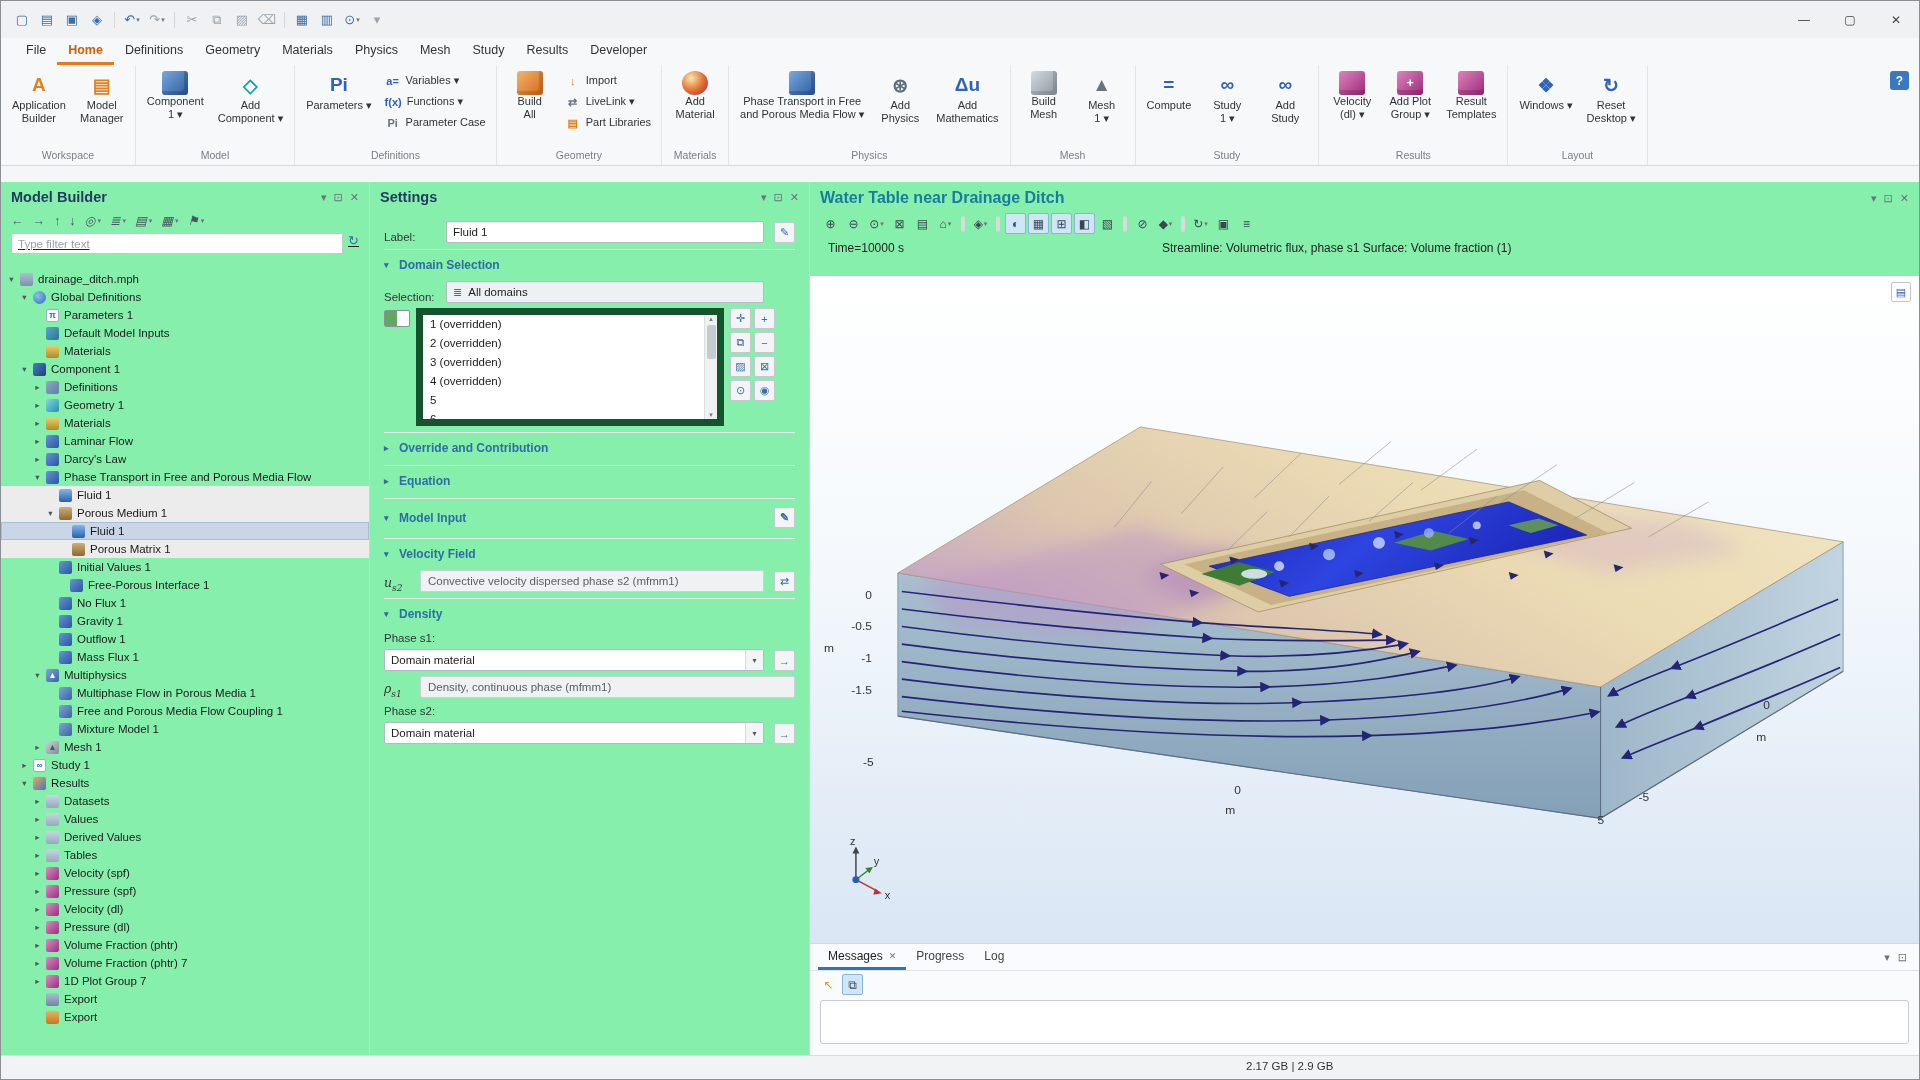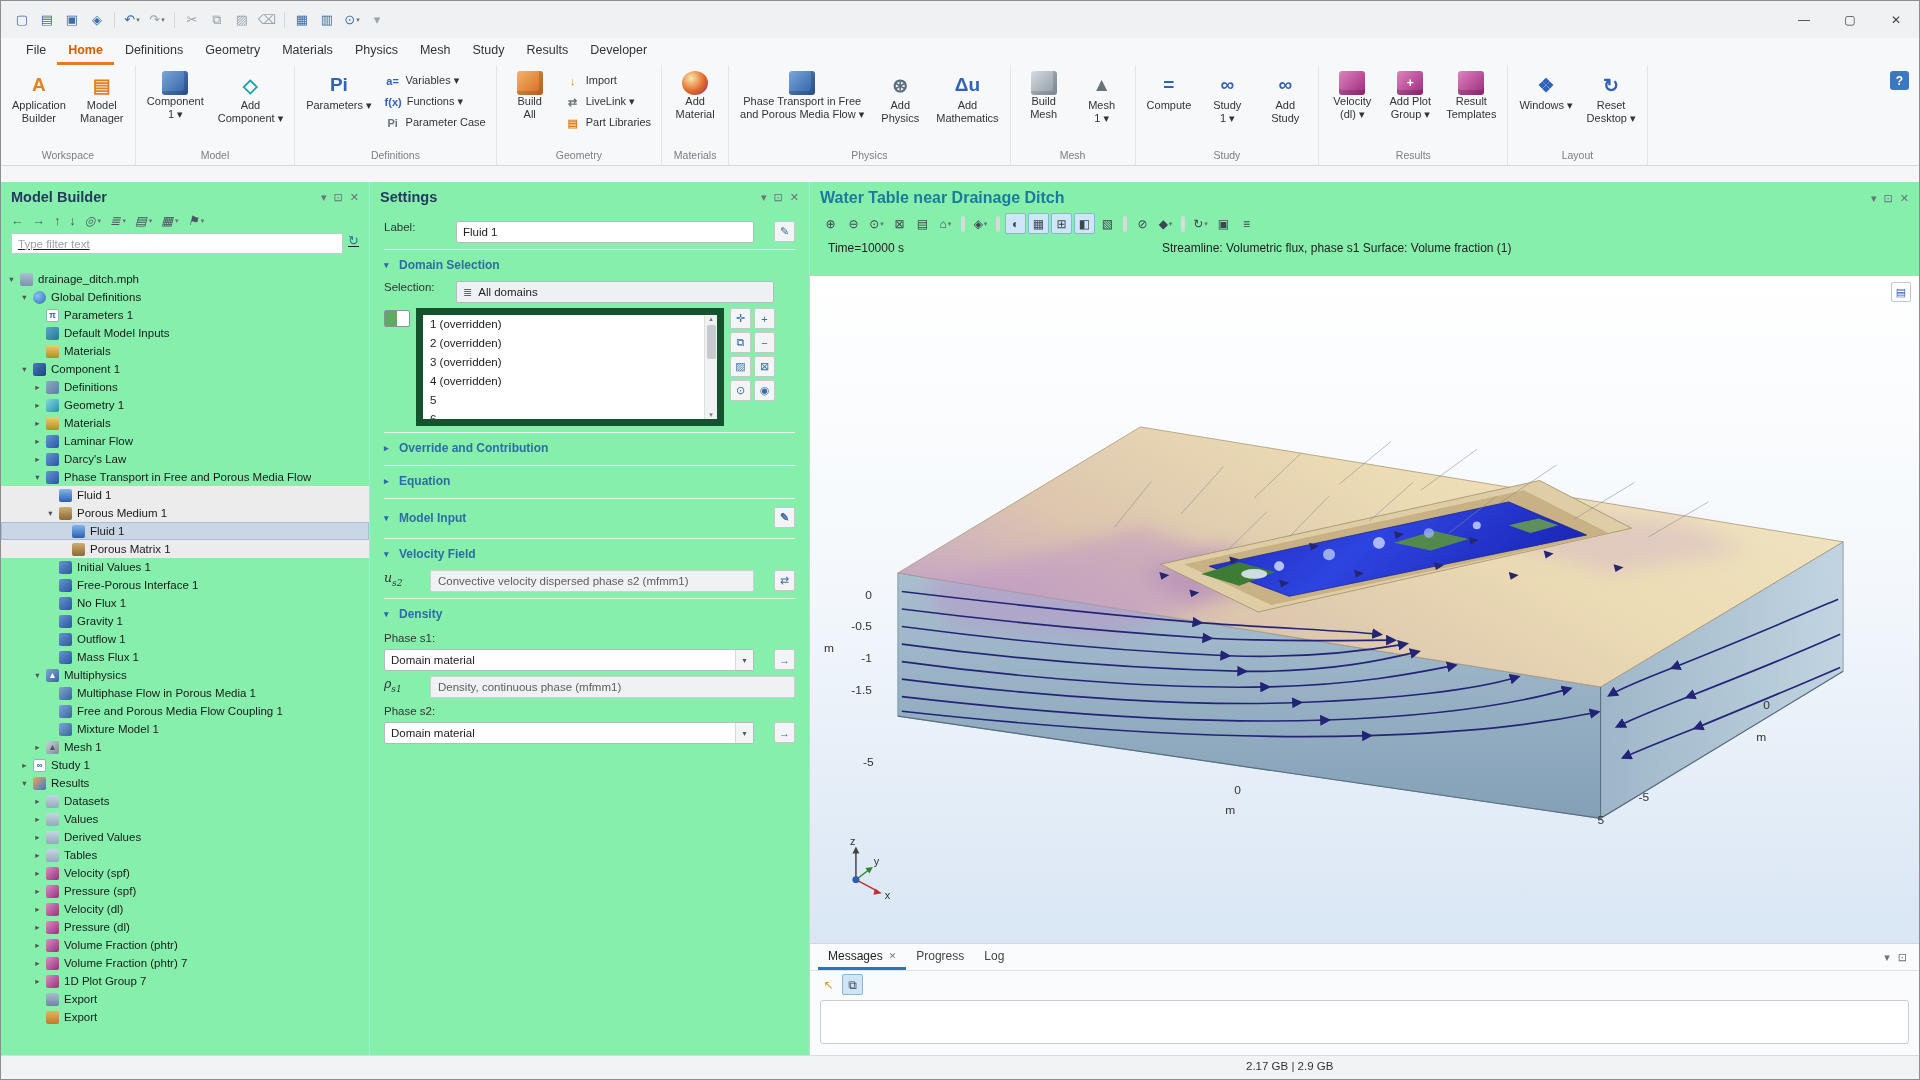--- a/index.html
+++ b/index.html
@@ -99,21 +99,21 @@
   .tc-study { background:#fff; border:1px solid #9ab0c4; color:#2f62b8; }
   .tc-results { background:linear-gradient(135deg,#f0a85a,#3a78c2); }
   .tc-folder { background:linear-gradient(180deg,#c8d6e2,#93aabc); }
   .tc-plot { background:linear-gradient(135deg,#dd8cc4,#96307e); }
   .tc-export { background:linear-gradient(180deg,#aebfce,#6b87a1); }
   .tc-report { background:linear-gradient(180deg,#eab05e,#c07a28); }
 
   
   .psub { padding:0 10px 6px; font-size:11.5px; color:#333; border-bottom:1px solid #e4e6e8; }
   .sbody { padding:8px 14px 0 14px; }
-  .frow { display:flex; align-items:flex-start; gap:20px; margin:5px 0; }
+  .frow { display:flex; align-items:flex-end; gap:10px; margin:5px 0; }
   .flabel { width:52px; flex:none; font-size:11.5px; color:#333; }
   .finput { flex:1; height:22px; border:1px solid #b3bac2; border-radius:2px; padding:0 6px; font-size:11.5px; font-family:inherit; color:#222; }
   .sq-btn { width:21px; height:21px; flex:none; display:inline-flex; align-items:center; justify-content:center; border:1px solid #c3c9cf; border-radius:2px; background:#f2f4f6; color:#3a6ea5; font-size:11px; font-style:normal; }
   .sq-btn i { font-style:normal; }
   .sec-head { display:flex; align-items:center; gap:6px; padding:8px 0 4px; font-size:12px; color:#2e6da4; font-weight:bold; border-top:1px solid #eceef0; margin-top:6px; }
   .sec-head:first-of-type { border-top:none; margin-top:0; }
   .sec-arrow { font-size:9px; color:#2e6da4; width:9px; }
   .sec-head .sq-btn { margin-left:auto; }
   .combo { height:22px; border:1px solid #b3bac2; border-radius:2px; background:#fff; display:flex; align-items:center; padding:0 0 0 6px; font-size:11.5px; color:#222; }
   .combo.gray { background:#eef1f4; flex:1; max-width:318px; }
@@ -594,21 +594,21 @@
           <div class="trow band" style="padding-left: 56px;">
             <span class="tarrow"></span>
             <span class="ticon tc-porous"></span>
             <span class="tlabel">Porous Matrix 1</span>
           </div>
           <div class="trow" style="padding-left: 43px;">
             <span class="tarrow"></span>
             <span class="ticon tc-phys"></span>
             <span class="tlabel">Initial Values 1</span>
           </div>
-          <div class="trow" style="padding-left: 43px;">
+          <div class="trow" style="padding-left: 54px;">
             <span class="tarrow"></span>
             <span class="ticon tc-phys"></span>
             <span class="tlabel">Free-Porous Interface 1</span>
           </div>
           <div class="trow" style="padding-left: 43px;">
             <span class="tarrow"></span>
             <span class="ticon tc-phys"></span>
             <span class="tlabel">No Flux 1</span>
           </div>
           <div class="trow" style="padding-left: 43px;">

